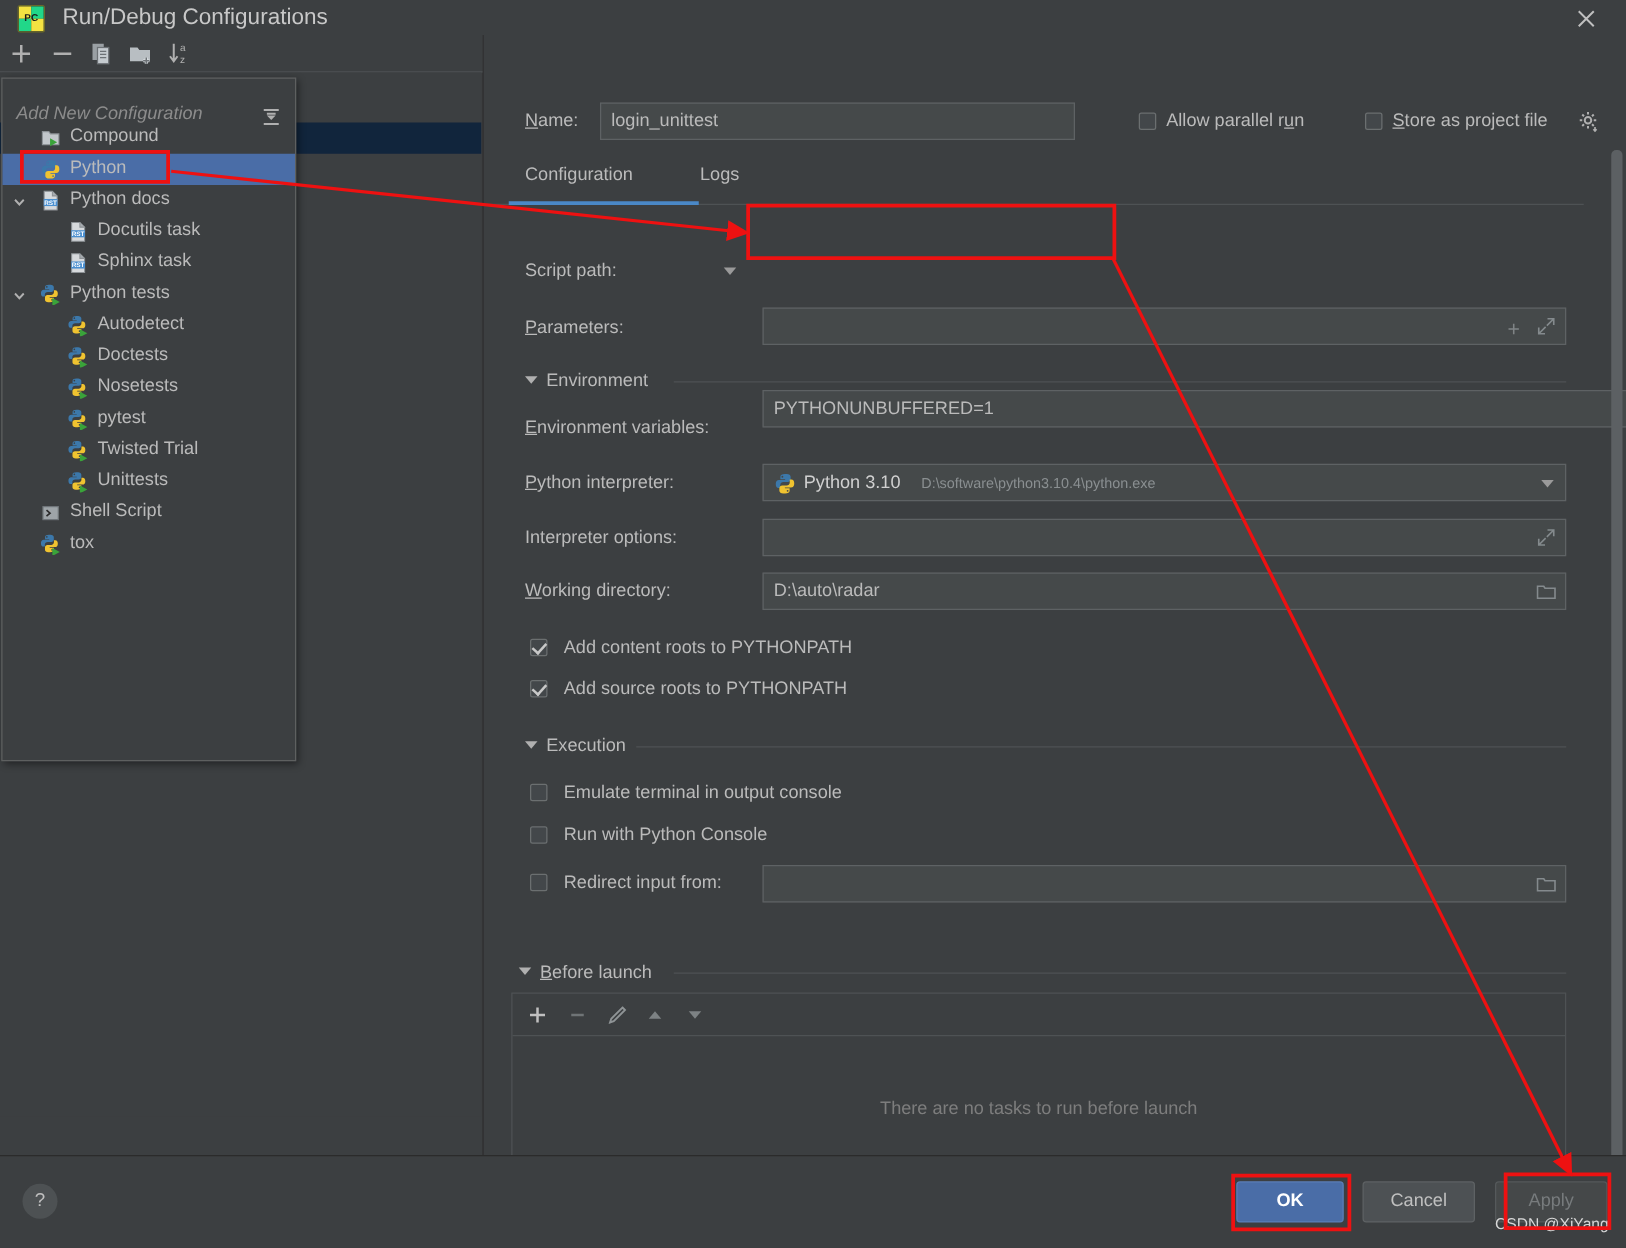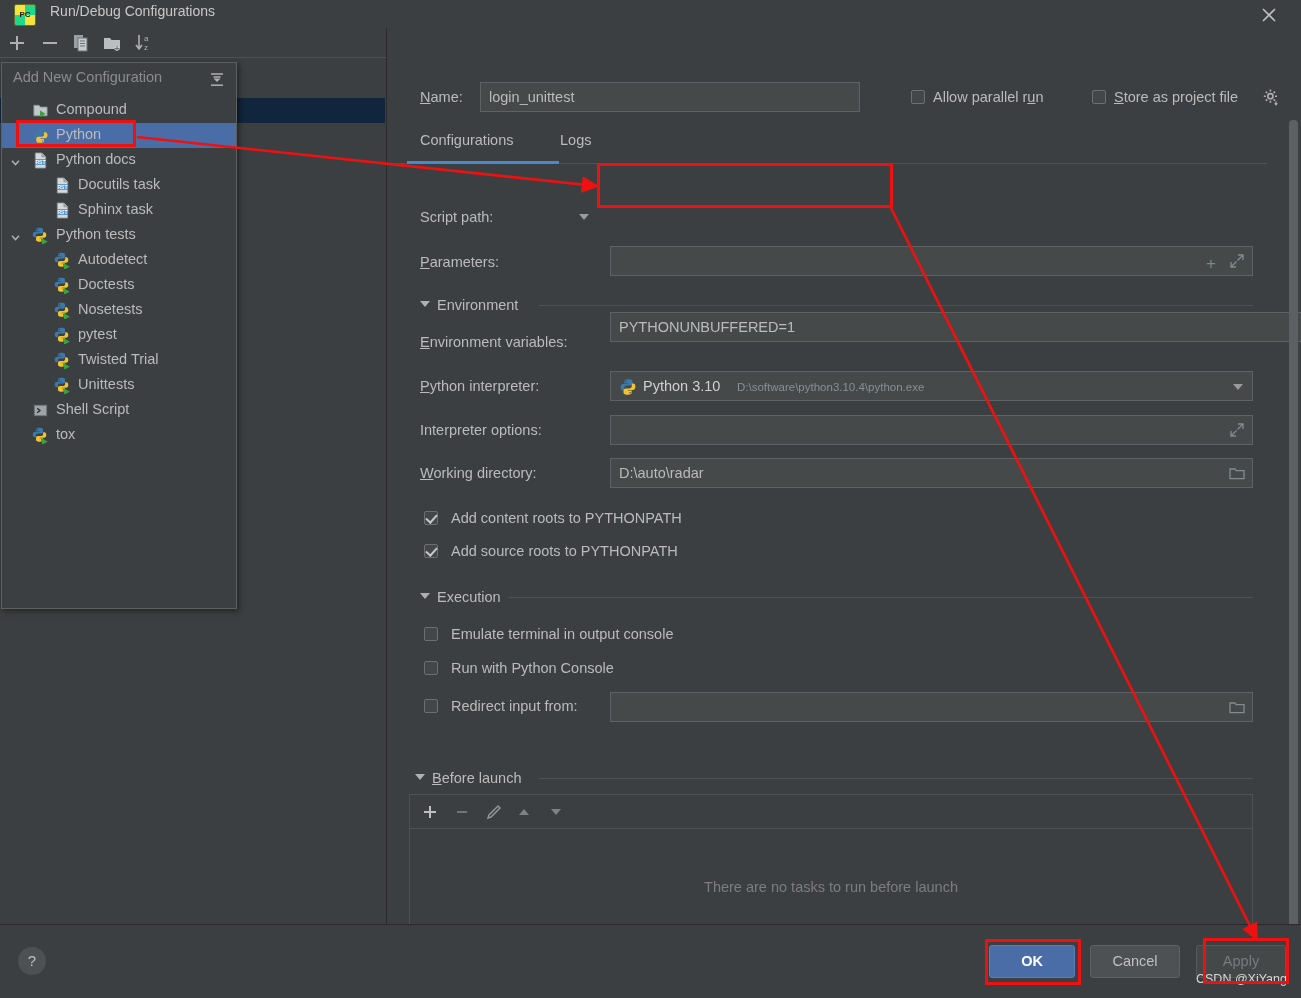--- a/index.html
+++ b/index.html
@@ -14,40 +14,40 @@
   
   #titlebar{left:0;top:0;width:1301px;height:28px;background:#3c3f41;}
   #pc-logo{left:14px;top:4px;width:20px;height:20px;background:#2b2b2b;
            border:1px solid #6a6a2a;border-radius:2px;overflow:hidden;}
   #pc-logo .q1{position:absolute;left:0;top:0;width:10px;height:10px;background:#f4e242;}
   #pc-logo .q2{position:absolute;right:0;top:0;width:10px;height:10px;background:#21d789;}
   #pc-logo .q3{position:absolute;left:0;bottom:0;width:10px;height:10px;background:#21d789;}
   #pc-logo .q4{position:absolute;right:0;bottom:0;width:10px;height:10px;background:#f4e242;}
   #pc-logo .pc{position:absolute;left:0;top:0;width:20px;height:20px;color:#1b1b1b;
                font:bold 8px "Liberation Sans",sans-serif;text-align:center;line-height:20px;}
-  #win-title{left:50px;top:3px;font-size:14px;color:#c8c8c8;}
+  #win-title{left:50px;top:3px;font-size:18px;color:#c8c8c8;}
   #close-btn{right:12px;top:0;width:40px;height:28px;cursor:pointer;}
   #close-btn svg{position:absolute;left:12px;top:7px;}
 
   
   #left-panel{left:0;top:28px;width:386px;height:896px;background:#3c3f41;
               border-right:1px solid #2b2b2b;}
   #lp-toolbar{left:0;top:0;width:386px;height:29px;background:#3c3f41;
               border-bottom:1px solid #4e5254;}
   .tb-ico{position:absolute;top:4px;width:22px;height:22px;cursor:pointer;
           color:#a9b7c6;}
   #tree-area{left:0;top:30px;width:385px;height:835px;background:#3c3f41;}
   .tree-row{position:absolute;left:0;width:385px;height:25px;}
   .sel-row{background:#11253c;}
   #edit-templates{left:13px;top:897px;color:#4a88c7;font-size:14.5px;cursor:pointer;}
 
   
   #popup{left:1px;top:62px;width:234px;height:545px;background:#3c3f41;
          border:1px solid #5e6060;box-shadow:2px 2px 6px rgba(0,0,0,.45);}
-  #popup-head{position:absolute;left:0;top:0;width:234px;height:31px;}
+  #popup-head{position:absolute;left:0;top:14px;width:234px;height:31px;font-style:italic;}
   #popup-title{position:absolute;left:11px;top:6px;color:#8c8c8c;font-size:14.5px;}
   #popup-collapse{position:absolute;right:10px;top:7px;width:18px;height:18px;cursor:pointer;}
   .pop-item{position:absolute;left:0;width:234px;height:25px;cursor:pointer;}
   .pop-item.hl{background:#4a6da7;}
   .pop-label{position:absolute;top:3px;font-size:14.5px;color:#bbbbbb;white-space:nowrap;}
   .pop-icon{position:absolute;top:4px;width:17px;height:17px;}
   .twisty{position:absolute;top:7px;width:11px;height:11px;cursor:pointer;}
 
   
   #right-panel{left:387px;top:28px;width:914px;height:896px;background:#3c3f41;}
@@ -318,21 +318,21 @@
   <div class="abs" style="left:875px;top:60px;width:18px;height:18px">
     <svg width="18" height="18" viewBox="0 0 18 18">
       <circle cx="8.4" cy="8.2" r="2.6" fill="none" stroke="#b0b0b0" stroke-width="1.6"></circle>
       <path d="M8.4 1.6 v2 M8.4 12.8 v2 M1.8 8.2 h2 M13 8.2 h2 M3.8 3.6 l1.4 1.4 M11.6 11.4 l1.4 1.4 M13 3.6 l-1.4 1.4 M5.2 11.4 l-1.4 1.4" stroke="#b0b0b0" stroke-width="1.6"></path>
       <path d="M14 13.5 v3.2 M12.7 15.4 L14 16.8 L15.3 15.4" stroke="#b0b0b0" stroke-width="1.3" fill="none"></path>
     </svg>
   </div>
 
   <div id="tabs">
     <div id="tab-divider"></div>
-    <div class="tab" style="left:33px">Configurations</div>
+    <div class="tab" style="left:33px">Configuration</div>
     <div class="tab" style="left:173px">Logs</div>
     <div id="tab-underline" style="left:20px;width:152px"></div>
   </div>
 
   <div class="lbl" style="left:33px;top:181px">Script path:</div>
   <div class="tri" style="left:192px;top:186px"></div>
 
   <div class="lbl" style="left:33px;top:226px">
     <span class="mn">P</span><span>arameters:</span>
   </div>

